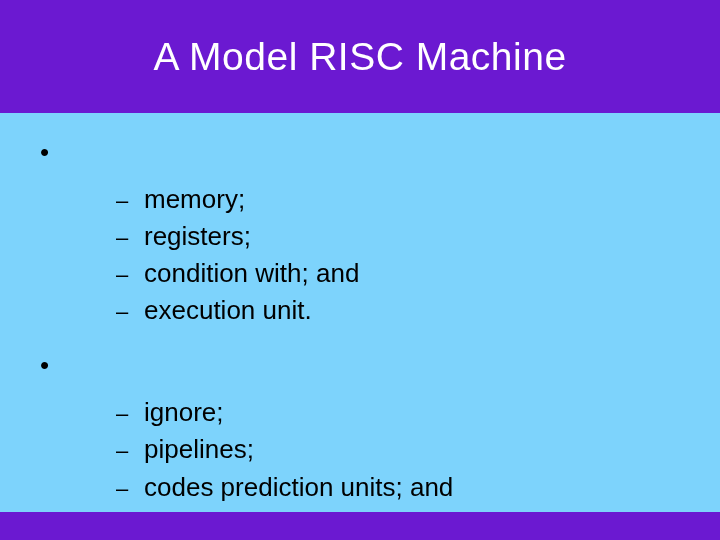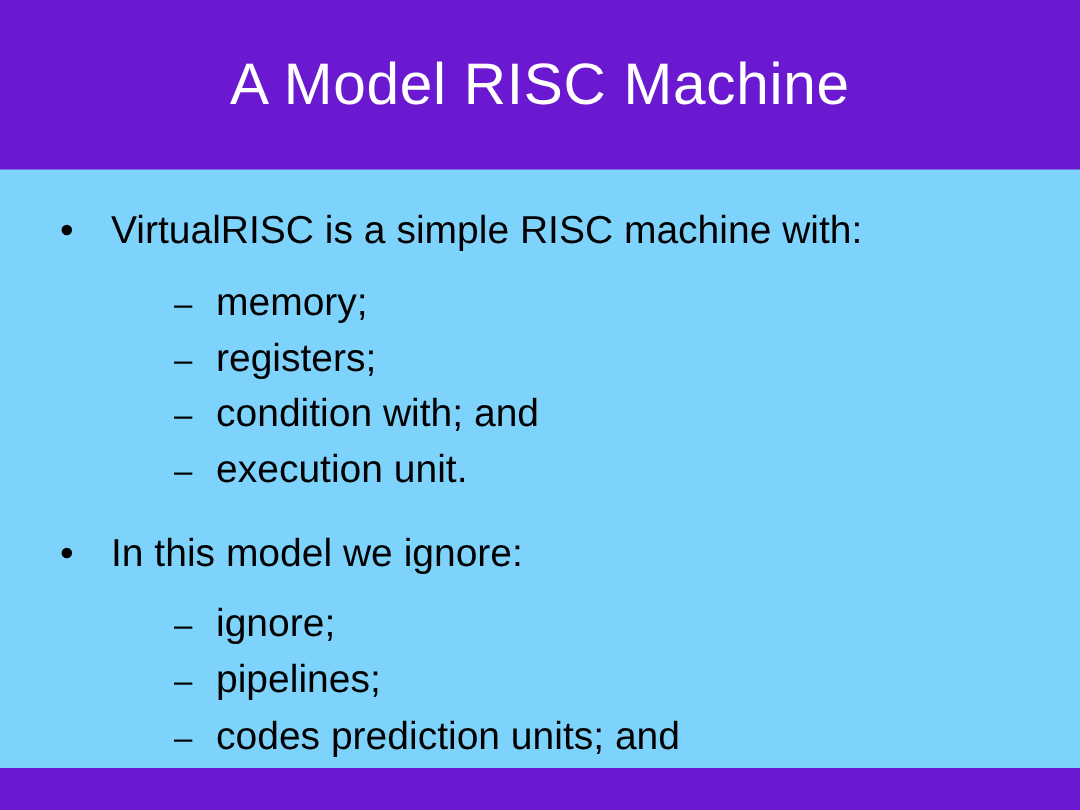--- a/index.html
+++ b/index.html
@@ -80,21 +80,20 @@
 <div class="slide">
 
   <div class="title-band">
     <div class="title-text">A Model RISC Machine</div>
   </div>
 
   <div class="content">
 
     <div class="l1">
       <span class="bullet">•</span>
-      <span class="text">VirtualRISC is a simple RISC machine with:</span>
     </div>
     <div class="l2-group">
       <div class="l2">
         <span class="dash">–</span>
         <span class="text">memory;</span>
       </div>
       <div class="l2">
         <span class="dash">–</span>
         <span class="text">registers;</span>
       </div>
@@ -103,21 +102,20 @@
         <span class="text">condition with; and</span>
       </div>
       <div class="l2">
         <span class="dash">–</span>
         <span class="text">execution unit.</span>
       </div>
     </div>
 
     <div class="l1">
       <span class="bullet">•</span>
-      <span class="text">In this model we ignore:</span>
     </div>
     <div class="l2-group">
       <div class="l2">
         <span class="dash">–</span>
         <span class="text">ignore;</span>
       </div>
       <div class="l2">
         <span class="dash">–</span>
         <span class="text">pipelines;</span>
       </div>

